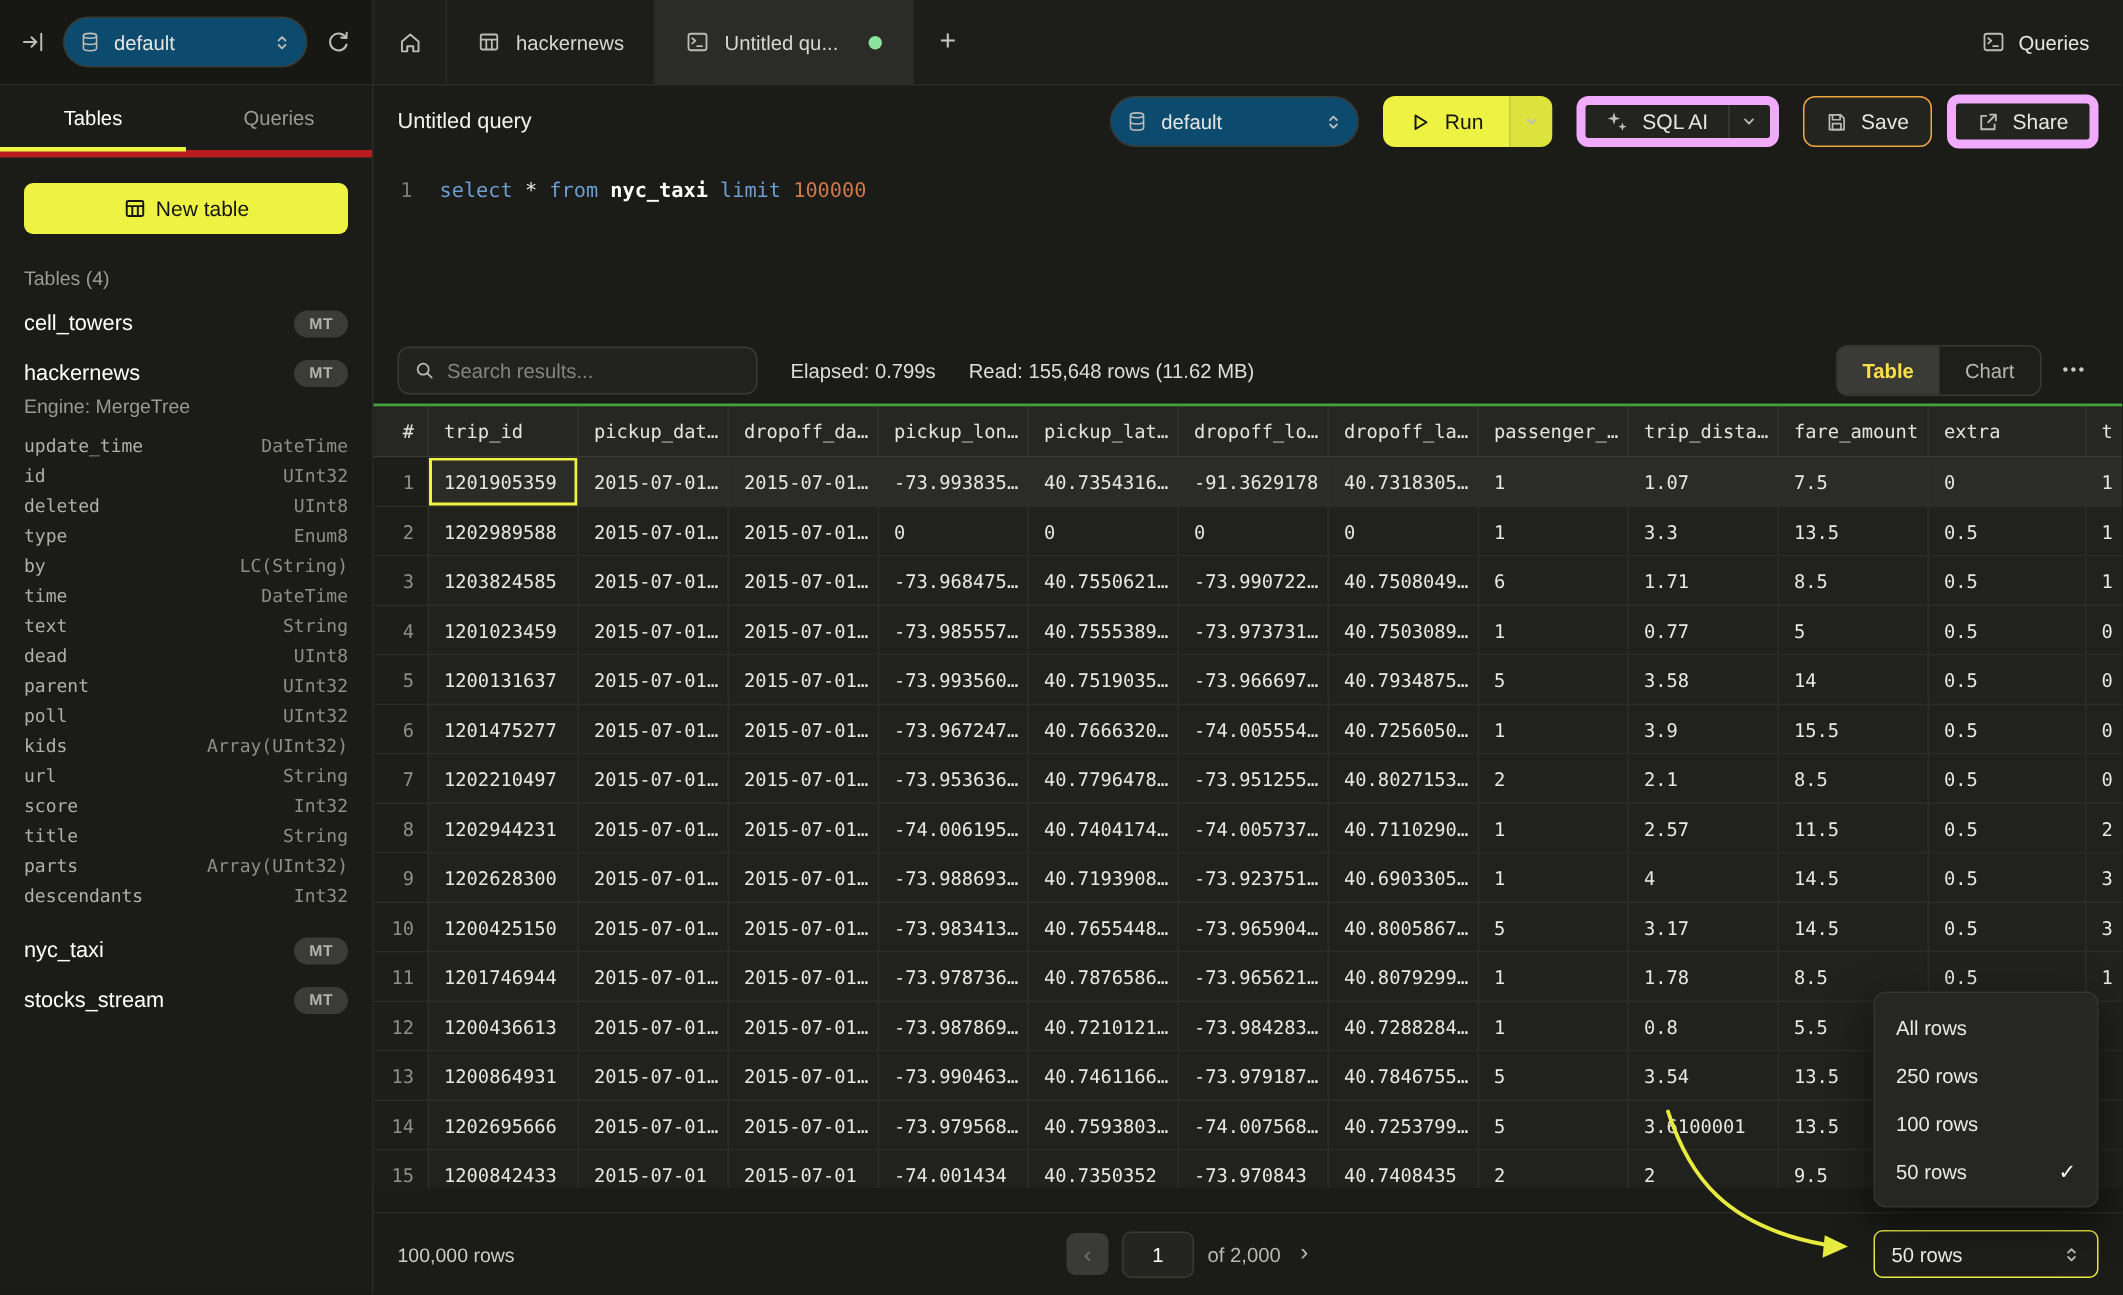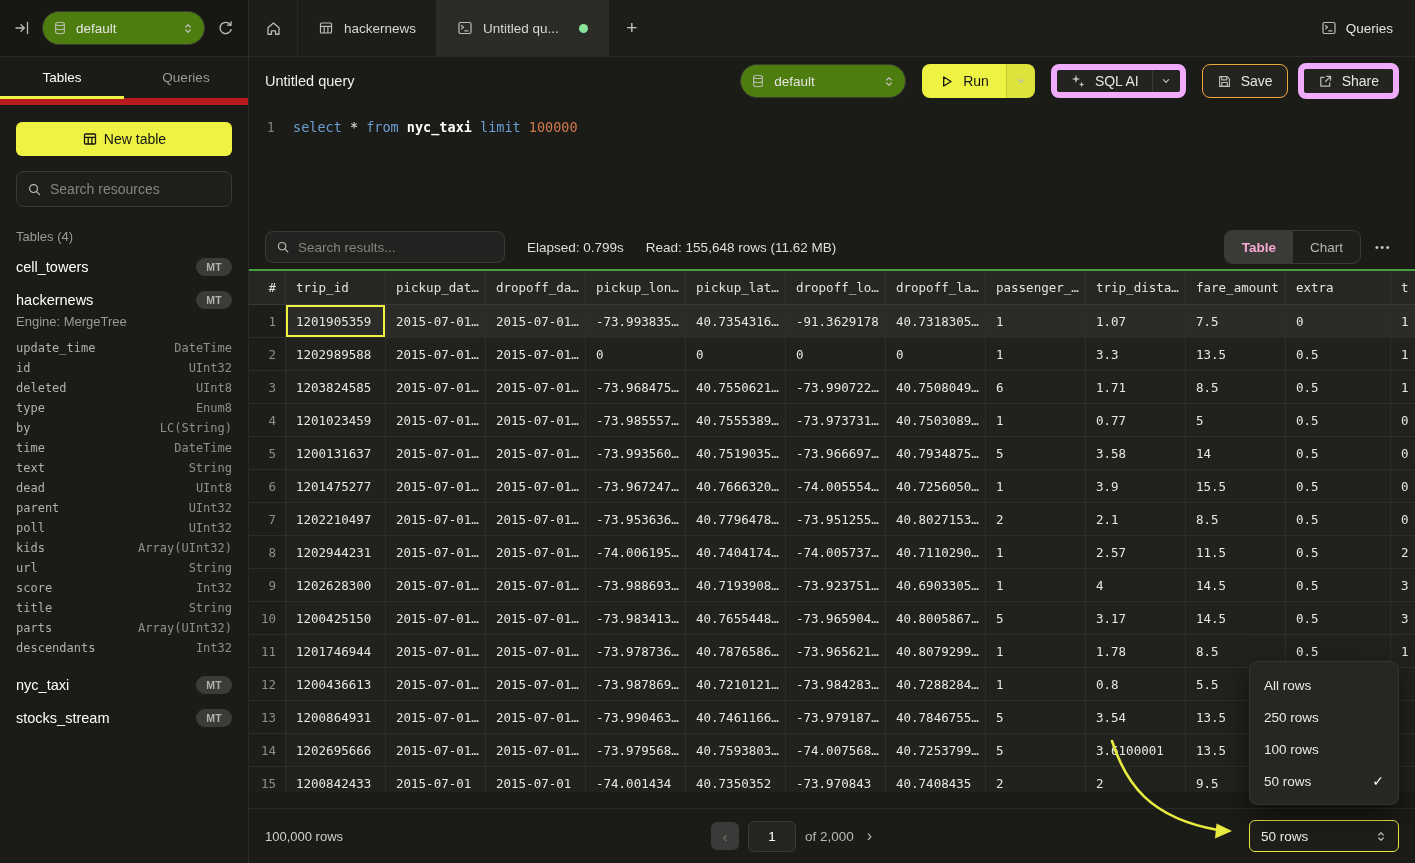--- a/index.html
+++ b/index.html
@@ -9,36 +9,36 @@
     font-family:"Liberation Sans", sans-serif;
     overflow:hidden; position:relative; font-size:13.5px;
   }
   .app { display:flex; flex-direction:column; height:100%; }
 
   
   .topbar { height:57px; display:flex; align-items:stretch; background:#1d1d1a; border-bottom:1px solid #2a2a26; flex-shrink:0; }
   .topbar-left { width:249px; flex-shrink:0; display:flex; align-items:center; gap:12px; padding:0 14px; background:#171714; border-right:1px solid #2a2a26; }
   .icon { display:inline-flex; align-items:center; justify-content:center; color:#bdbdb7; flex-shrink:0; }
   .icon svg { display:block; }
-  .selector { display:flex; align-items:center; gap:9px; border:1px solid #3a3a35; background:#4d7c0f; border-radius:17px; height:34px; padding:0 10px; color:#ececе6; cursor:pointer; }
+  .selector { display:flex; align-items:center; gap:9px; border:1px solid #3a3a35; background:#0c4a6e; border-radius:17px; height:34px; padding:0 10px; color:#ececе6; cursor:pointer; }
   .selector .lbl { font-size:13.5px; color:#ececе6; }
   .topbar-left .selector { flex:1; justify-content:space-between; }
   .sel-left { display:flex; align-items:center; gap:9px; }
   .tabs { display:flex; align-items:stretch; }
   .tab-home { width:49px; display:flex; align-items:center; justify-content:center; border-right:1px solid #2a2a26; cursor:pointer; }
   .tab { display:flex; align-items:center; gap:10px; padding:0 20px; border-right:1px solid #2a2a26; color:#d8d8d2; cursor:pointer; }
   .tab.active { background:#2b2b27; }
   .green-dot { width:9px; height:9px; border-radius:50%; background:#8be49b; margin-left:10px; }
   .tab-new { width:46px; display:flex; align-items:center; justify-content:center; color:#c4c4be; font-size:19px; cursor:pointer; }
   .topbar-right { margin-left:auto; display:flex; align-items:center; gap:9px; padding-right:22px; color:#ececе6; cursor:pointer; }
 
   
   .shell { flex:1; display:flex; min-height:0; }
   .sidebar { width:249px; flex-shrink:0; border-right:1px solid #2a2a26; display:flex; flex-direction:column; background:#1b1b18; }
-  .sidebar-tabs { height:48px; display:flex; border-bottom:7px solid #b91c1c; flex-shrink:0; }
+  .sidebar-tabs { height:48px; display:flex; border-bottom:5px solid #b91c1c; flex-shrink:0; }
   .side-tab { flex:1; display:flex; align-items:center; justify-content:center; color:#9a9a93; cursor:pointer; position:relative; font-size:13.5px; }
   .side-tab.active { color:#ffffff; }
   .side-tab.active::after { content:""; position:absolute; left:0; right:0; bottom:-1px; height:3px; background:#eef243; }
   .new-table-btn { margin:17px 16px 0; height:34px; background:#eef243; color:#161613; border:none; border-radius:6px; display:flex; align-items:center; justify-content:center; gap:6px; font-size:14px; cursor:pointer; }
   .new-table-btn .icon { color:#161613; }
   .side-search { margin:15px 16px 0; height:36px; border:1px solid #3a3a35; border-radius:8px; display:flex; align-items:center; gap:8px; padding:0 10px; background:#1e1e1b; }
   .side-search input { background:transparent; border:none; outline:none; color:#d8d8d2; font-size:14px; width:100%; font-family:"Liberation Sans", sans-serif; }
   .side-search input::placeholder { color:#85857f; }
   .side-list { padding:22px 16px 0; overflow:hidden; }
   .section-label { color:#9a9a93; font-size:13px; margin-bottom:6px; }
@@ -74,21 +74,21 @@
   .tok-num { color:#d0794a; }
 
   .results-toolbar { height:44px; display:flex; align-items:center; gap:22px; padding:0 16px; flex-shrink:0; }
   .results-search { width:240px; height:32px; border:1px solid #3a3a35; border-radius:8px; display:flex; align-items:center; gap:8px; padding:0 10px; background:#222220; }
   .results-search input { background:transparent; border:none; outline:none; color:#d8d8d2; font-size:13.5px; width:100%; font-family:"Liberation Sans", sans-serif; }
   .results-search input::placeholder { color:#85857f; }
   .stat { color:#dededa; font-size:13.5px; }
   .toolbar-right { margin-left:auto; display:flex; align-items:center; gap:6px; }
   .view-toggle { display:flex; height:34px; border:1px solid #3a3a35; border-radius:8px; overflow:hidden; background:#1e1e1b; }
   .toggle-opt { display:flex; align-items:center; padding:0 17px; color:#b6b6b0; font-size:13.5px; cursor:pointer; }
-  .toggle-opt.active { background:#3a3a37; color:#f9a8d4; font-weight:bold; }
+  .toggle-opt.active { background:#3a3a37; color:#fde047; font-weight:bold; }
   .more-btn { color:#cacac4; font-size:11px; letter-spacing:1.5px; padding:0 8px; cursor:pointer; }
 
   
   .results-body { flex:1; position:relative; min-height:0; }
   .grid-viewport { position:absolute; top:0; left:0; right:0; height:523px; overflow:hidden; border-top:2px solid #44a13d; }
   .grid { font-family:"DejaVu Sans Mono", monospace; font-size:12.5px; }
   .thead { display:flex; height:34px; background:#262622; border-bottom:1px solid #3a3a35; }
   .th { display:flex; align-items:center; padding:0 10px; color:#e4e4de; border-right:1px solid #31312d; white-space:nowrap; overflow:hidden; cursor:pointer; flex-shrink:0; }
   .tr { display:flex; height:33px; background:#21211e; border-bottom:1px solid #2d2d29; cursor:default; }
   .tr.selected { background:#2b2b27; }
@@ -220,29 +220,20 @@
           <svg width="16" height="16" viewBox="0 0 16 16" fill="none" stroke="currentColor" stroke-width="1.3">
               <rect x="2.5" y="3" width="11" height="10" rx="1"></rect>
               <line x1="2.5" y1="6.4" x2="13.5" y2="6.4"></line>
               <line x1="6.2" y1="6.4" x2="6.2" y2="13"></line>
               <line x1="9.9" y1="6.4" x2="9.9" y2="13"></line>
             </svg>
         </span>
         <span>New table</span>
       </button>
 
-      <div class="side-search">
-        <span class="icon">
-          <svg width="15" height="15" viewBox="0 0 16 16" fill="none" stroke="currentColor" stroke-width="1.3" stroke-linecap="round">
-              <circle cx="7" cy="7" r="4.2"></circle>
-              <line x1="10.2" y1="10.2" x2="13.5" y2="13.5"></line>
-            </svg>
-        </span>
-        <input type="text" placeholder="Search resources" style="">
-      </div>
 
       <div class="side-list">
         <div class="section-label">Tables (4)</div>
 
         <div class="table-item">
           <span>cell_towers</span>
           <span class="mt-badge">MT</span>
         </div>
 
         <div class="table-item">

